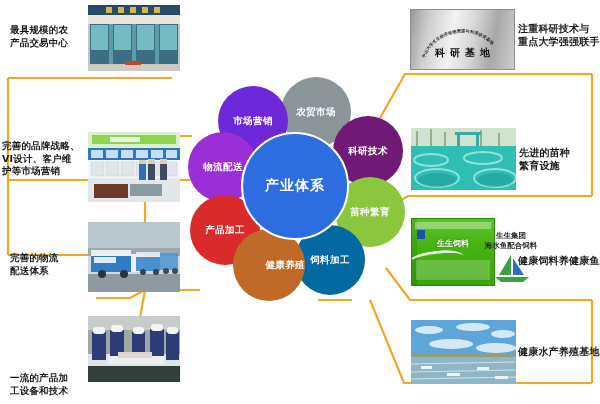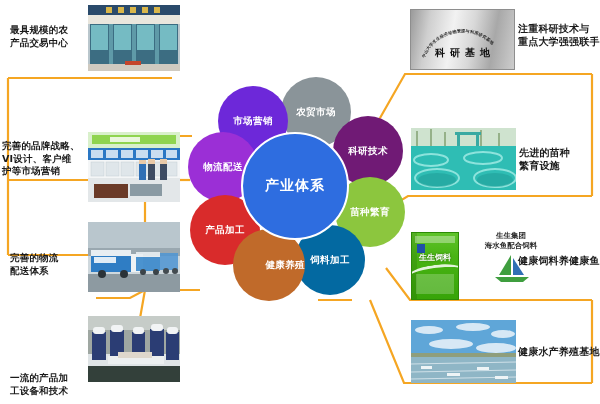--- a/index.html
+++ b/index.html
@@ -56,23 +56,23 @@
     background:linear-gradient(100deg,#9a9a9a 0%,#cfcfcf 18%,#f2f2f2 40%,#d8d8d8 58%,#a8a8a8 78%,#cdcdcd 100%);
     border:1px solid #8e8e8e;overflow:hidden;}
   #plaque .arc{position:absolute;left:0;top:0;width:103px;height:59px;}
   #plaque .main{
     position:absolute;left:0;right:0;bottom:9px;
     text-align:center;font-size:10px;font-weight:bold;color:#111;
     letter-spacing:5px;text-indent:5px;
   }
 
   
-  #feedbag{position:absolute;left:411px;top:232px;width:46px;height:66px;
+  #feedbag{position:absolute;left:411px;top:218px;width:46px;height:66px;
     background:linear-gradient(180deg,#5fc32a 0%,#49b414 35%,#37a408 100%);
-    border:1px solid #2c8a06;overflow:hidden;}
+    border:1px solid #2c8a06;overflow:hidden;padding-left:36px;}
   #feedbag .bagtop{position:absolute;left:3px;top:3px;right:3px;height:7px;background:rgba(255,255,255,.35);}
   #feedbag .bagtxt{position:absolute;left:0;right:0;top:20px;text-align:center;
     font-size:8px;font-weight:bold;color:#ffffff;line-height:9px;
     text-shadow:0 0 2px rgba(0,0,0,.45);}
   #feedbag .swoosh{position:absolute;left:-6px;top:32px;width:58px;height:16px;
     border-radius:50%;border-top:3px solid rgba(255,255,255,.85);transform:rotate(-8deg);}
   #feedbag .bagbot{position:absolute;left:4px;right:4px;bottom:5px;height:20px;background:rgba(255,255,255,.22);}
   #feedbag .bagstripe{position:absolute;left:0;top:0;width:5px;height:100%;background:rgba(0,0,0,.10);}
   #feedbag .badge{position:absolute;left:5px;top:11px;width:8px;height:9px;background:#1f4fa8;}
 

